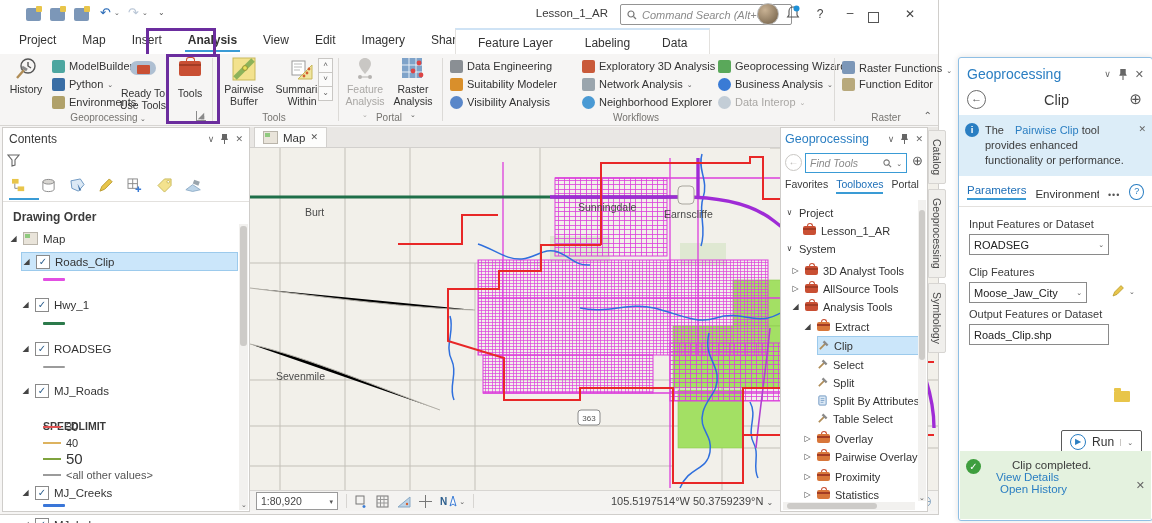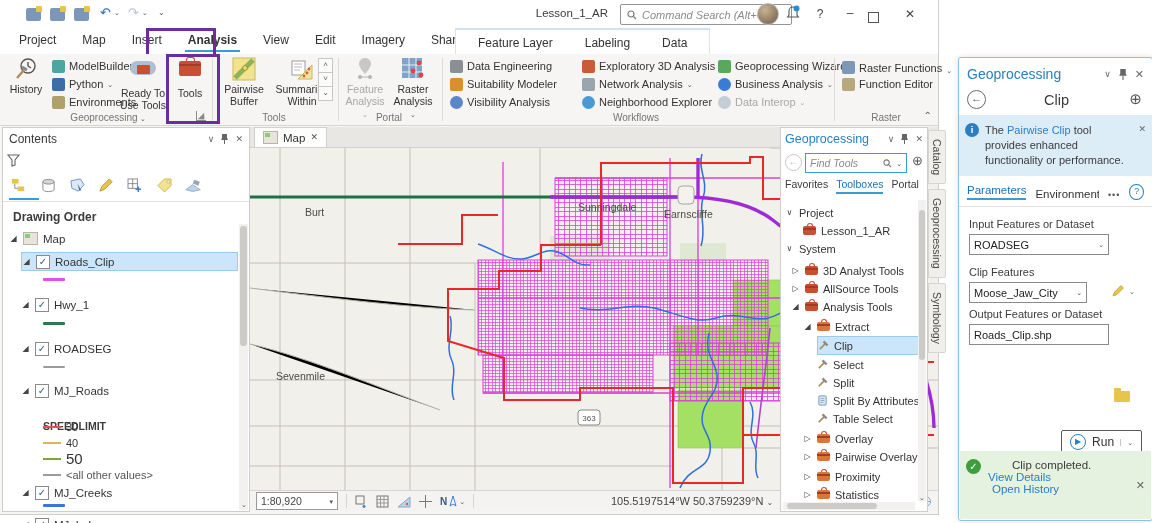--- a/index.html
+++ b/index.html
@@ -75,21 +75,21 @@
   .scalebox{width:72px;height:16px;border:1px solid #9a9a9a;background:#fff;font-size:10.5px;display:flex;align-items:center;justify-content:space-between;padding:0 4px;}
   .sb-sep{width:1px;height:14px;background:#d7d5d2;}
   
   .vtab{writing-mode:vertical-rl;font-size:10.5px;color:#4a4a4a;background:#f0efec;border:1px solid #d7d5d2;padding:8px 2px;border-radius:0 2px 2px 0;}
   
   .toolpane{left:958px;top:57px;width:193px;height:462px;background:#fff;border:1px solid #8fbfe4;border-radius:3px;box-shadow:0 0 6px rgba(0,0,0,.12);}
   .tp-title{font-size:14px;color:#2a7ec2;}
   .circ{width:17px;height:17px;border:1px solid #6b6b6b;border-radius:50%;text-align:center;line-height:15px;font-size:11px;color:#555;}
   .infobox{background:#dcedf8;display:flex;padding:8px 6px;gap:6px;font-size:11px;color:#3b3b3b;line-height:1.35;}
   .info-i{width:14px;height:14px;border-radius:50%;background:#2a7ec2;color:#fff;font-size:9.5px;font-weight:bold;text-align:center;line-height:14px;flex:none;}
-  .link{color:#2a7ec2;}
+  .link{color:#2a7ec2;margin-left:8px;}
   .tp-tab{font-size:11.5px;color:#333;}
   .tp-tab.active{color:#1d6fb8;border-bottom:2px solid #3a9bd5;padding-bottom:2px;}
   .fld-label{font-size:11px;color:#3b3b3b;}
   .fld{height:19px;border:1px solid #8a8a8a;background:#fff;font-size:11px;color:#222;display:flex;align-items:center;padding:0 4px;justify-content:space-between;}
   .folder{width:16px;height:11px;background:#e8c54a;border-radius:1px;position:relative;display:inline-block;}
   .folder::before{content:"";position:absolute;top:-3px;left:0;width:7px;height:3px;background:#e8c54a;border-radius:1px 1px 0 0;}
   .runbtn{height:22px;border:1px solid #5a5a5a;border-radius:2px;background:#fff;display:flex;align-items:center;gap:6px;padding:0 8px;font-size:12px;color:#333;}
   .playc{width:14px;height:14px;border-radius:50%;border:1px solid #2a7ec2;color:#2a7ec2;font-size:8px;text-align:center;line-height:13px;}
   .donebox{background:#e4f2df;display:flex;gap:7px;padding:8px 6px;font-size:11.5px;}
   .okc{width:15px;height:15px;border-radius:50%;background:#3e9e3e;color:#fff;font-size:10px;text-align:center;line-height:15px;flex:none;}

